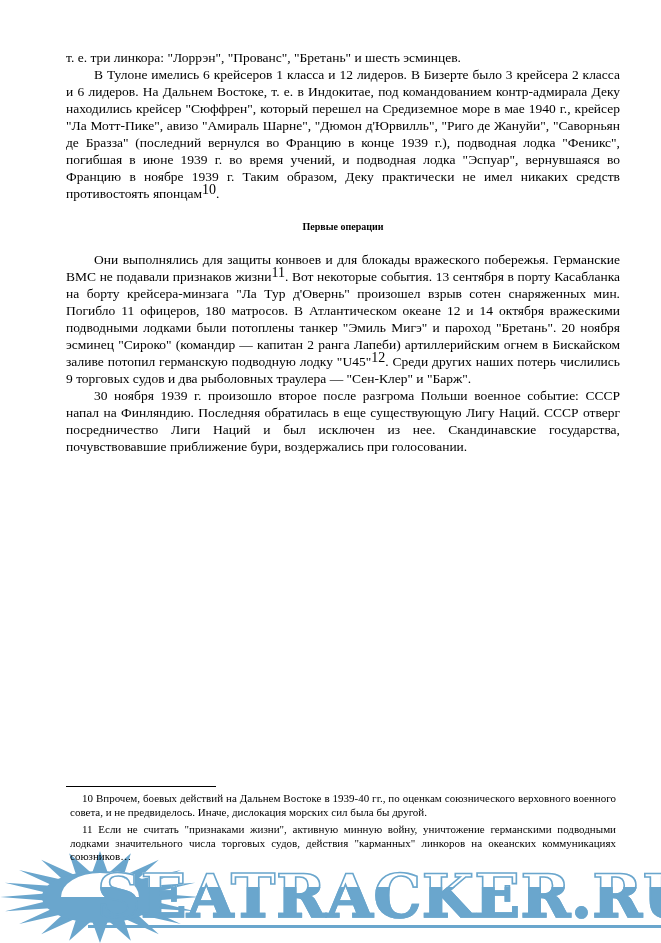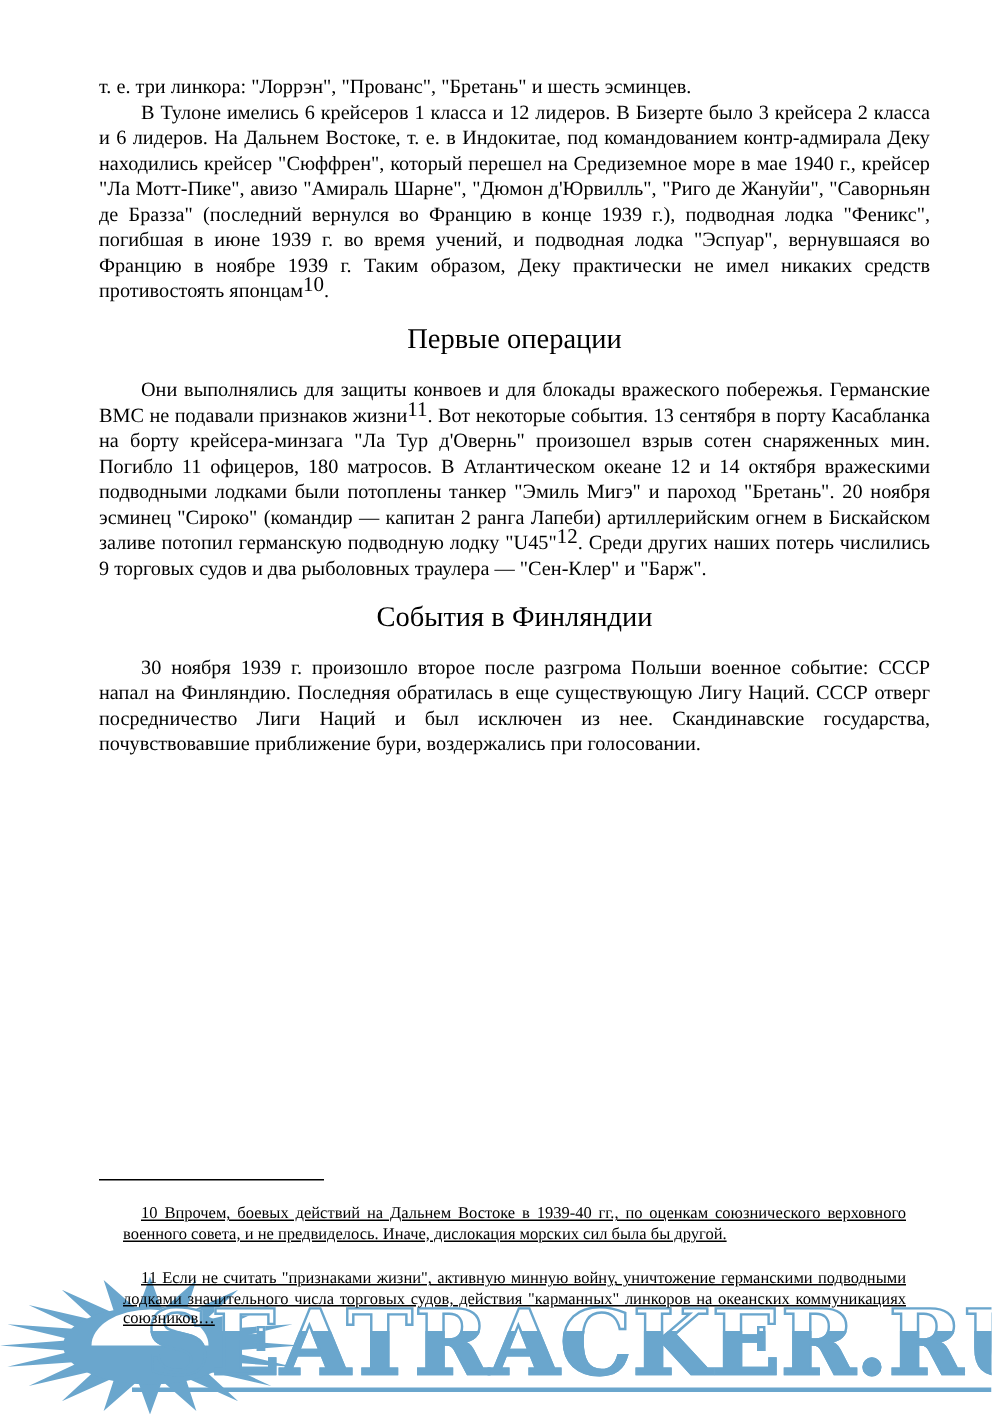--- a/index.html
+++ b/index.html
@@ -22,23 +22,23 @@
     width. : 554px;
     width: 554px;
     font-size: 13.5px;
     line-height: 17px;
     text-align: justify;
     z-index: 3;
   }
   .content p { margin: 0; text-indent: 28px; }
   .content p.no-indent { text-indent: 0; }
   .content h2 {
-    font-size: 19px;
+    font-size: 10px;
     line-height: 17px;
-    font-weight: normal;
+    font-weight: bold;
     text-align: center;
     text-indent: 0;
     margin: 16px 0;
   }
   sup.fn-ref {
     font-size: 14px;
     line-height: 0;
     vertical-align: baseline;
     position: relative;
     top: -4.5px;
@@ -52,21 +52,21 @@
     font-size: 11px;
     line-height: 13.6px;
     text-align: justify;
     z-index: 3;
   }
   .fn-rule {
     width: 150px; height: 0;
     border-top: 1px solid #000;
     margin: 0 0 5px 0;
   }
-  .footnotes p { margin: 16px; text-indent: 12px; text-decoration: underline; }
+  .footnotes p { margin: 4px; text-indent: 12px; }
 
   
   .wm-sun {
     position: absolute;
     left: 0; top: 845px;
     width: 204px; height: 98px;
     z-index: 1;
   }
   .wm-text {
     position: absolute;
@@ -95,21 +95,20 @@
 </head>
 <body>
 
 <div class="page">
 
   <div class="content">
       <p class="no-indent">т. е. три линкора: "Лоррэн", "Прованс", "Бретань" и шесть эсминцев.</p>
       <p>В Тулоне имелись 6 крейсеров 1 класса и 12 лидеров. В Бизерте было 3 крейсера 2 класса и 6 лидеров. На Дальнем Востоке, т. е. в Индокитае, под командованием контр-адмирала Деку находились крейсер "Сюффрен", который перешел на Средиземное море в мае 1940 г., крейсер "Ла Мотт-Пике", авизо "Амираль Шарне", "Дюмон д'Юрвилль", "Риго де Жануйи", "Саворньян де Бразза" (последний вернулся во Францию в конце 1939 г.), подводная лодка "Феникс", погибшая в июне 1939 г. во время учений, и подводная лодка "Эспуар", вернувшаяся во Францию в ноябре 1939 г. Таким образом, Деку практически не имел никаких средств противостоять японцам<sup class="fn-ref">10</sup>.</p>
       <h2>Первые операции</h2>
       <p>Они выполнялись для защиты конвоев и для блокады вражеского побережья. Германские ВМС не подавали признаков жизни<sup class="fn-ref">11</sup>. Вот некоторые события. 13 сентября в порту Касабланка на борту крейсера-минзага "Ла Тур д'Овернь" произошел взрыв сотен снаряженных мин. Погибло 11 офицеров, 180 матросов. В Атлантическом океане 12 и 14 октября вражескими подводными лодками были потоплены танкер "Эмиль Мигэ" и пароход "Бретань". 20 ноября эсминец "Сироко" (командир — капитан 2 ранга Лапеби) артиллерийским огнем в Бискайском заливе потопил германскую подводную лодку "U45"<sup class="fn-ref">12</sup>. Среди других наших потерь числились 9 торговых судов и два рыболовных траулера — "Сен-Клер" и "Барж".</p>
-      <h2>События в Финляндии</h2>
       <p>30 ноября 1939 г. произошло второе после разгрома Польши военное событие: СССР напал на Финляндию. Последняя обратилась в еще существующую Лигу Наций. СССР отверг посредничество Лиги Наций и был исключен из нее. Скандинавские государства, почувствовавшие приближение бури, воздержались при голосовании.</p>
     </div>
 
   <div class="footnotes">
     <div class="fn-rule"></div>
     <div>
         <p>10 Впрочем, боевых действий на Дальнем Востоке в 1939-40 гг., по оценкам союзнического верховного военного совета, и не предвиделось. Иначе, дислокация морских сил была бы другой.</p>
         <p>11 Если не считать "признаками жизни", активную минную войну, уничтожение германскими подводными лодками значительного числа торговых судов, действия "карманных" линкоров на океанских коммуникациях союзников…</p>
       </div>
   </div>

